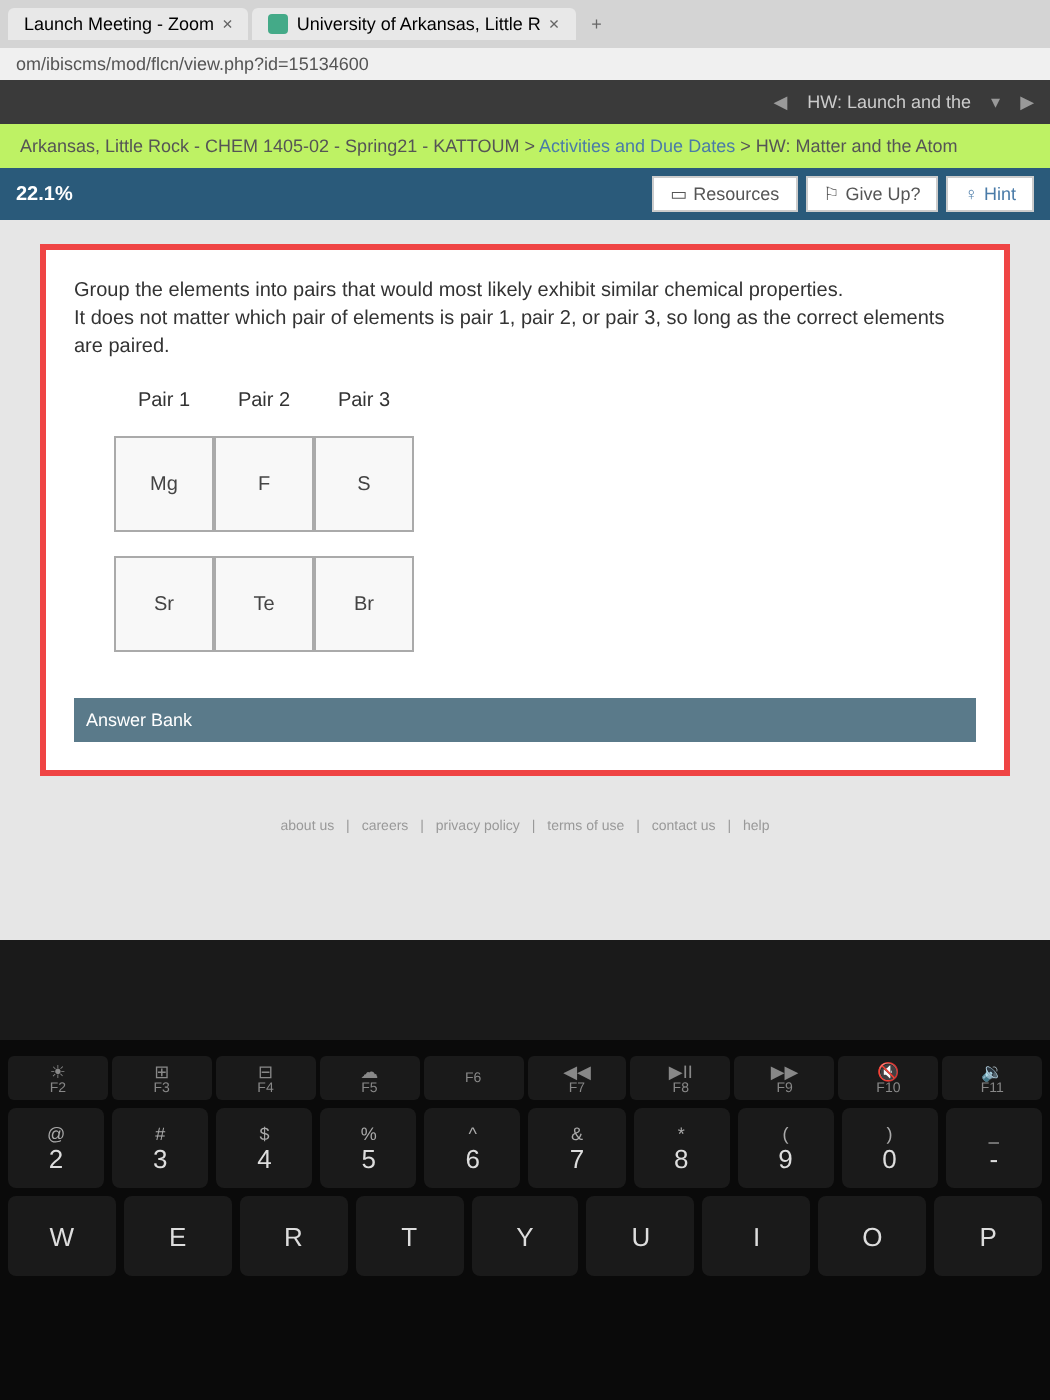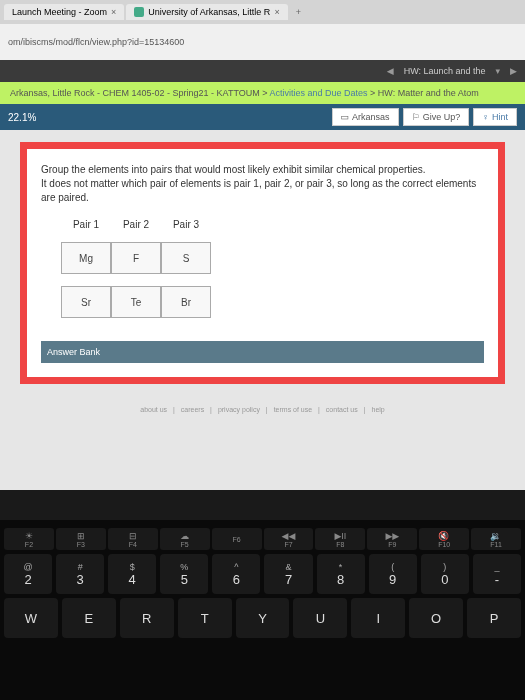--- a/index.html
+++ b/index.html
@@ -4,43 +4,43 @@
   <style>
     * { margin: 0; padding: 0; box-sizing: border-box; font-family: Arial, sans-serif; }
     body { width: 525px; height: 700px; background: #1a1a1a; overflow: hidden; position: relative; }
     
     .browser-tabs { height: 24px; background: #d4d4d4; display: flex; align-items: center; font-size: 9px; padding: 0 4px; }
     .tab { background: #e8e8e8; padding: 3px 8px; margin-right: 2px; border-radius: 3px 3px 0 0; display: flex; align-items: center; gap: 4px; white-space: nowrap; overflow: hidden; }
     .tab-icon { width: 10px; height: 10px; background: #4a8; border-radius: 2px; }
     .tab-close { color: #666; cursor: pointer; }
     .tab-add { color: #666; padding: 0 6px; cursor: pointer; }
     
-    .url-bar { height: 36px; background: #f0f0f0; font-size: 9px; color: #555; padding: 2px 8px; display: flex; align-items: center; }
+    .url-bar { height: 16px; background: #f0f0f0; font-size: 9px; color: #555; padding: 2px 8px; display: flex; align-items: center; }
     
     .content-area { background: #e6e6e6; height: 430px; position: relative; overflow: hidden; }
     
     .top-nav { background: #3a3a3a; color: #ccc; height: 22px; display: flex; align-items: center; justify-content: flex-end; font-size: 9px; padding: 0 8px; gap: 10px; }
     .nav-arrow { color: #999; }
     
     .breadcrumb { background: #bef264; padding: 6px 10px; font-size: 9px; color: #555; }
     .breadcrumb a { color: #4a7ba8; text-decoration: none; }
     
     .progress-bar { background: #2a5a7a; color: white; padding: 4px 8px; font-size: 10px; display: flex; align-items: center; justify-content: space-between; }
-    .progress-pct { font-weight: normal; }
+    .progress-pct { font-weight: bold; }
     .progress-actions { display: flex; gap: 4px; }
     .action-btn { background: #fff; color: #555; padding: 3px 8px; font-size: 9px; border: 1px solid #ccc; cursor: pointer; display: flex; align-items: center; gap: 3px; }
     .hint-btn { background: #fff; color: #4a7ba8; }
     
-    .question-panel { background: #fff; margin: 12px 20px; padding: 14px; border: 7px solid #ef4444; font-size: 10px; color: #333; }
+    .question-panel { background: #fff; margin: 12px 20px; padding: 14px; border: 3px solid #ef4444; font-size: 10px; color: #333; }
     .question-text { margin-bottom: 14px; line-height: 1.4; }
     
     .pairs-container { display: flex; margin-bottom: 10px; padding-left: 20px; }
     .pair-column { display: flex; flex-direction: column; align-items: center; gap: 12px; }
     .pair-label { font-size: 10px; color: #333; }
-    .element-box { width: 50px; height: 32px; border: 1px solid #aaa; background: #f8f8f8; display: flex; align-items: center; justify-content: center; font-size: 10px; color: #444; }
+    .element-box { width: 50px; height: 48px; border: 1px solid #aaa; background: #f8f8f8; display: flex; align-items: center; justify-content: center; font-size: 10px; color: #444; }
     
     .answer-bank { background: #5a7a8a; color: white; text-align: left; padding: 6px; font-size: 9px; margin-top: 23px; }
     
     .footer-links { text-align: center; font-size: 7px; color: #999; padding: 10px; }
     .footer-links span { margin: 0 4px; }
     
     .keyboard { position: absolute; bottom: 0; left: 0; right: 0; height: 180px; background: #0a0a0a; padding: 8px 4px; }
     .fn-row { display: flex; gap: 2px; margin-bottom: 4px; justify-content: space-around; }
     .fn-key { flex: 1; height: 22px; background: #1a1a1a; border-radius: 3px; display: flex; flex-direction: column; align-items: center; justify-content: center; font-size: 7px; color: #888; }
     .fn-key .icon { font-size: 9px; }
@@ -83,21 +83,21 @@
     <a href="#">Activities and Due Dates</a>
     <span> &gt; </span>
     <span>HW: Matter and the Atom</span>
   </div>
 
   <div class="progress-bar">
     <span class="progress-pct">22.1%</span>
     <div class="progress-actions">
       <div class="action-btn">
         <span>▭</span>
-        <span>Arkansas</span>
+        <span>Resources</span>
       </div>
       <div class="action-btn">
         <span>⚐</span>
         <span>Give Up?</span>
       </div>
       <div class="action-btn hint-btn">
         <span>♀</span>
         <span>Hint</span>
       </div>
     </div>

